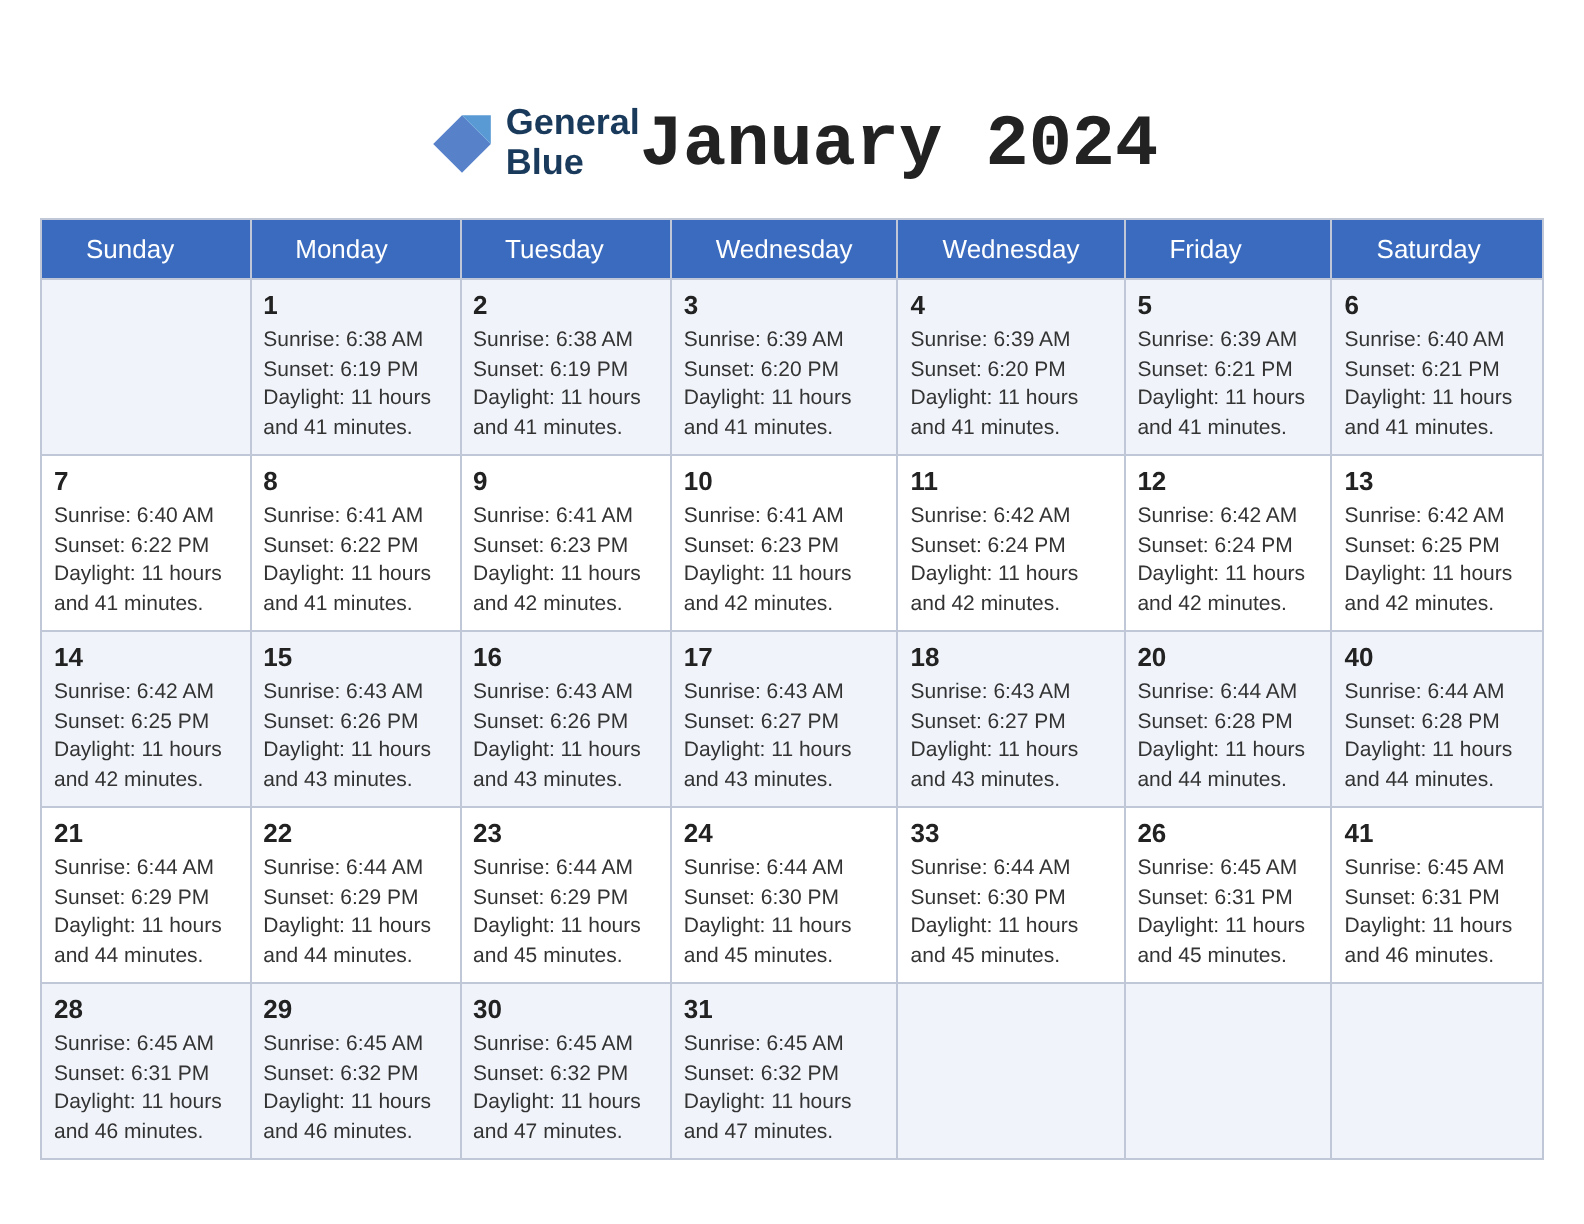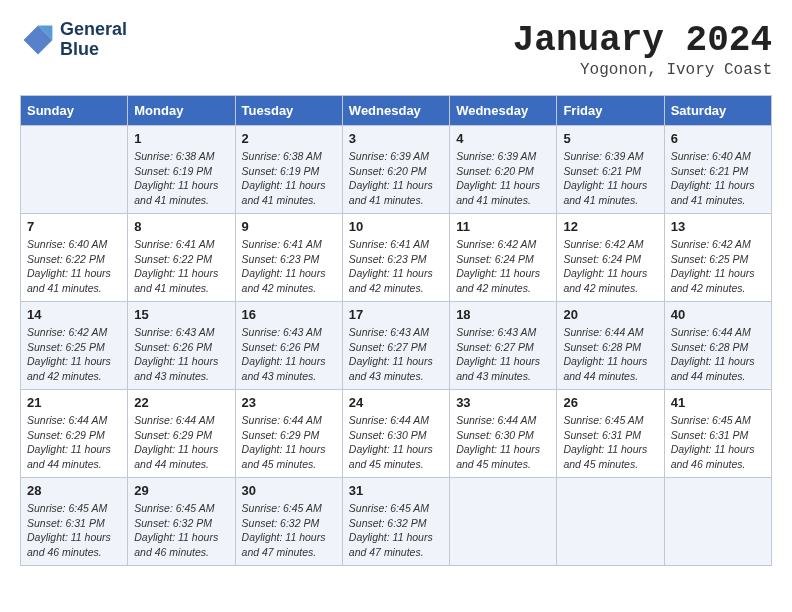--- a/index.html
+++ b/index.html
@@ -5,23 +5,24 @@
     * { box-sizing: border-box; margin: 0; padding: 0; }
     body {
       font-family: Arial, sans-serif;
       background: #fff;
       width: 792px;
       min-height: 612px;
       padding: 20px;
     }
     .header {
       display: flex;
-      justify-content: space-between;
+      justify-content: center;
       align-items: flex-start;
       margin-bottom: 16px;
+      margin-top: 32px;
     }
     .logo {
       display: flex;
       align-items: center;
       gap: 4px;
     }
     .logo-text {
       font-size: 18px;
       font-weight: bold;
       color: #1a3a5c;
@@ -46,23 +47,23 @@
     }
     table {
       width: 100%;
       border-collapse: collapse;
       font-size: 11px;
     }
     thead tr th {
       background-color: #3a6bbf;
       color: #fff;
       text-align: left;
-      padding: 7px 6px;
+      padding: 7px 22px;
       font-size: 13px;
-      font-weight: bold;
+      font-weight: normal;
       border: 1px solid #c0c8d8;
     }
     tbody tr td {
       vertical-align: top;
       border: 1px solid #c0c8d8;
       padding: 5px 6px;
       min-height: 80px;
       height: 88px;
       width: 107px;
     }
@@ -70,21 +71,20 @@
       font-size: 13px;
       font-weight: bold;
       color: #222;
       display: block;
       margin-bottom: 3px;
     }
     .day-info {
       color: #333;
       font-size: 10.5px;
       line-height: 1.4;
-      font-style: italic;
     }
     tbody tr:nth-child(odd) td {
       background-color: #f0f4fa;
     }
     tbody tr:nth-child(even) td {
       background-color: #ffffff;
     }
   </style>
 </head>
 <body>
@@ -95,21 +95,20 @@
       <polygon points="20,4 36,20 20,36 4,20" fill="#3a6bbf" opacity="0.85"></polygon>
       <polygon points="20,4 36,20 36,4" fill="#5a9ad4"></polygon>
     </svg>
     <div class="logo-text">
       <div>General</div>
       <div>Blue</div>
     </div>
   </div>
   <div class="title-block">
     <div class="month-title">January 2024</div>
-    <div class="subtitle">Yogonon, Ivory Coast</div>
   </div>
 </div>
 
 <table>
   <thead>
     <tr>
     <th>Sunday</th>
         <th>Monday</th>
         <th>Tuesday</th>
         <th>Wednesday</th>

